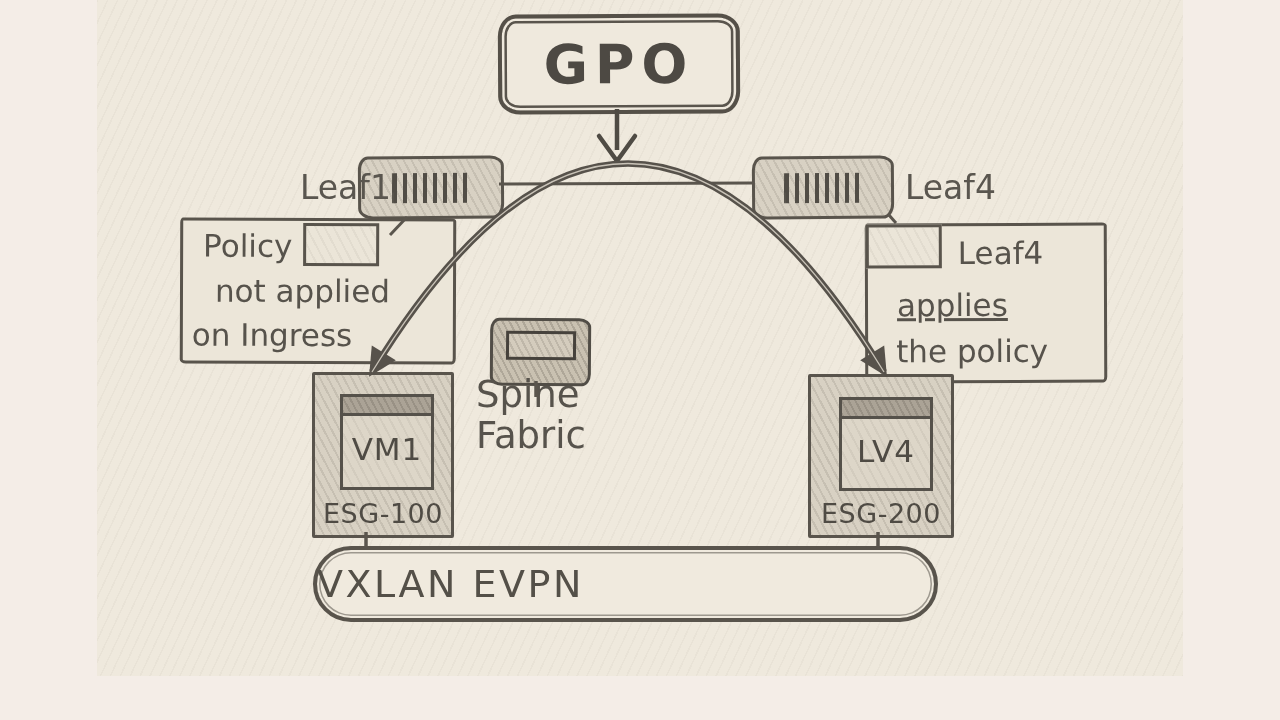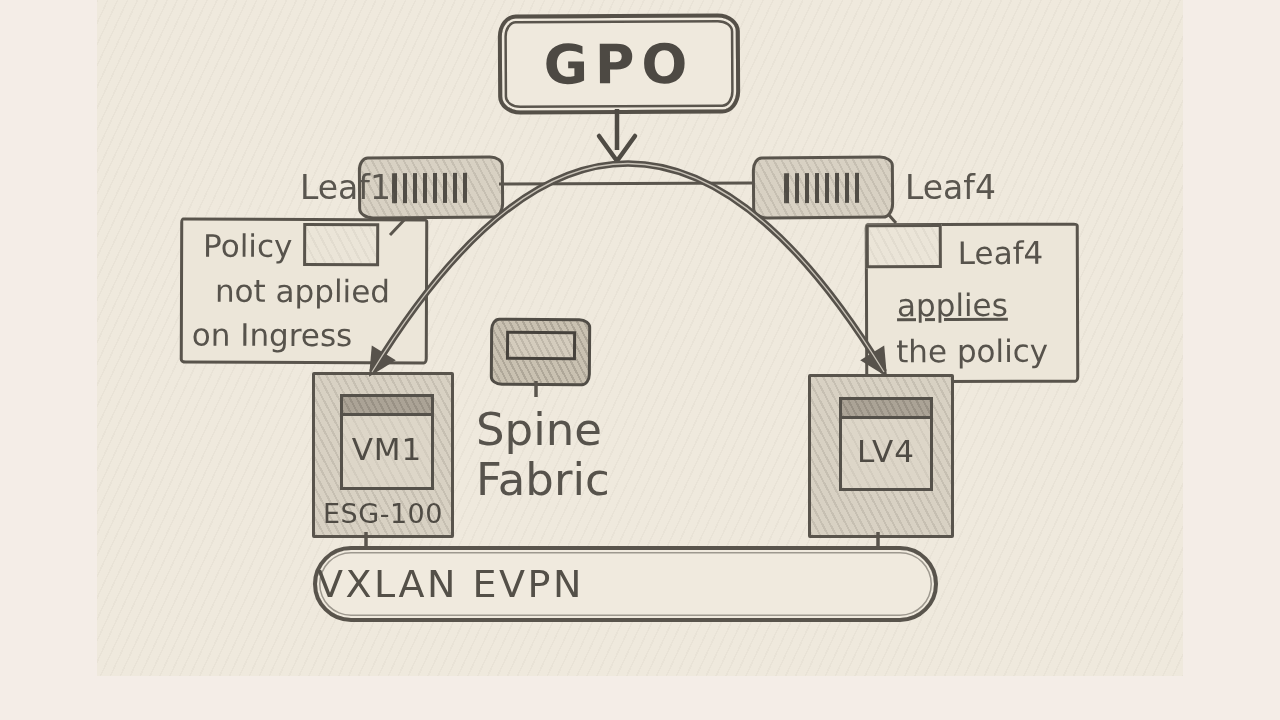--- a/index.html
+++ b/index.html
@@ -29,31 +29,31 @@
   
   .switch{width:140px;height:57px;display:flex;align-items:center;justify-content:center;
     transform:rotate(-.4deg);}
   .ports{width:78px;height:30px;
     background:repeating-linear-gradient(90deg,#514d46 0 4px,transparent 4px 10px);
     border-left:1px solid #514d46;}
   .side-label{font-size:33px;color:#5a564f;}
 
   
   .note{background:#ece6d9;border:3.5px solid #59544c;
-    border-radius:3px 5px 4px 6px/5px 3px 6px 4px;font-size:31px;line-height:1;}
+    border-radius:3px 5px 4px 6px/5px 3px 6px 4px;font-size:31px;line-height:1;padding-left:28px;}
   .note .tab{position:absolute;border:3px solid #59544c;}
   .note div{position:absolute;white-space:nowrap;}
 
   
   .spine-box{left:490px;top:318px;width:95px;height:62px;border:3.5px solid #514d46;
     border-radius:9px 12px 9px 12px/12px 9px 12px 9px;transform:rotate(.4deg);}
   .spine-mod{position:absolute;left:13px;top:10px;width:64px;height:23px;
     border:3px solid #46423c;background:#d4ccbd;
     background-image:repeating-linear-gradient(62deg,rgba(70,64,55,.15) 0 2px,transparent 2px 6px);}
-  .spine-label{left:476px;top:405px;font-size:45px;line-height:1.12;}
+  .spine-label{left:476px;top:374px;font-size:37px;line-height:1.12;}
 
   
   .ep-outer{border:3px solid #59544c;border-radius:2px;}
   .ep-inner{position:absolute;border:3px solid #55514a;background:#ddd6c8;
     background-image:repeating-linear-gradient(62deg,rgba(80,74,64,.07) 0 2px,transparent 2px 8px);}
   .ep-head{height:16px;background:#aba396;border-bottom:3px solid #55514a;
     background-image:repeating-linear-gradient(62deg,rgba(70,64,55,.18) 0 2px,transparent 2px 6px);}
   .ep-name{display:flex;align-items:center;justify-content:center;height:66px;
     font-size:31px;letter-spacing:1px;color:#4f4b44;}
   .ep-group-label{position:absolute;left:0;right:0;bottom:6px;text-align:center;
@@ -117,20 +117,21 @@
       <div class="ep-name">VM1</div>
     </div>
     <div class="ep-group-label">ESG-100</div>
   </div>
 
   <div class="abs ep-outer hatch" style="left:808px;top:374px;width:140px;height:158px;">
     <div class="ep-inner" style="left:28px;top:20px;width:88px;height:88px;">
       <div class="ep-head"></div>
       <div class="ep-name" style="height:64px;">LV4</div>
     </div>
+    <div class="ep-group-label">ESG-200</div>
   </div>
 
   <div class="abs pill">
     <span>VXLAN EVPN</span>
   </div>
 
   <svg class="overlay" width="1280" height="720" viewBox="0 0 1280 720">
     <defs>
       <marker id="arc-head" viewBox="0 0 12 12" refX="9" refY="6" markerWidth="5.2" markerHeight="5.2" orient="auto-start-reverse" markerUnits="strokeWidth">
         <path d="M1,1 L11,6 L1,11 Z" fill="#57524b"></path>

